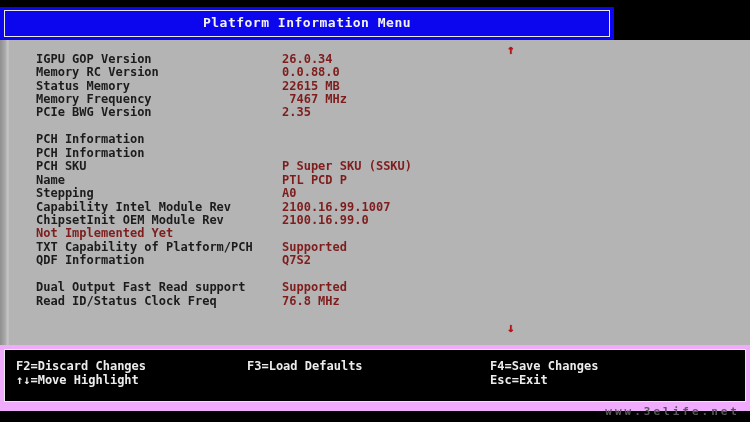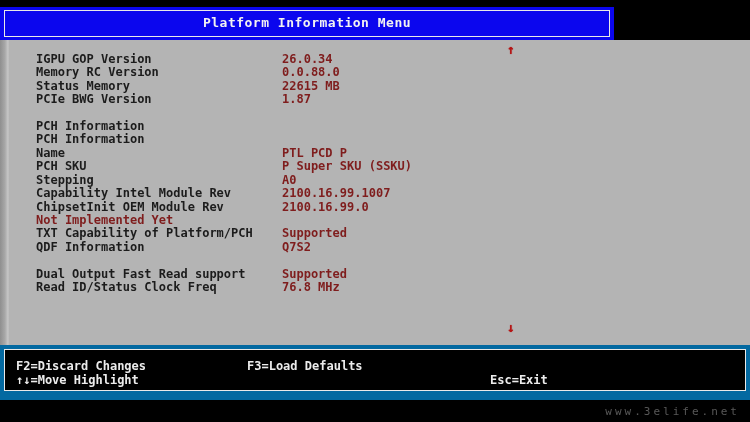--- a/index.html
+++ b/index.html
@@ -80,22 +80,22 @@
     color: #7f1d1d;
     font-size: 12px;
     font-weight: bold;
     white-space: pre;
   }
 
   
   .footer {
     position: absolute;
     left: 0; top: 345px;
-    width: 750px; height: 55px;
-    background: #0369a1;
+    width: 750px; height: 66px;
+    background: #f0abfc;
   }
   .footer-inner {
     position: absolute;
     left: 4px; right: 4px; top: 4px; bottom: 9px;
     border: 1px solid #e9e9e9;
     background: #000;
   }
   .footer-key {
     position: absolute;
     color: #ececec;
@@ -108,21 +108,21 @@
   .fk-c1 { left: 11px; }
   .fk-c2 { left: 242px; }
   .fk-c3 { left: 485px; }
 
   
   .watermark {
     position: absolute;
     right: 10px; bottom: 4px;
     color: #585858;
     font-size: 11px;
-    font-weight: normal;
+    font-weight: bold;
     letter-spacing: 3px;
   }
 </style>
 </head>
 <body>
 
 <div class="titlebar">
   <div class="titlebar-border"></div>
   <div class="title-text">Platform Information Menu</div>
 </div>
@@ -137,42 +137,46 @@
       </div>
       <div class="field-row">
         <span class="field-label">Memory RC Version</span>
         <span class="field-value">0.0.88.0</span>
       </div>
       <div class="field-row">
         <span class="field-label">Status Memory</span>
         <span class="field-value">22615 MB</span>
       </div>
       <div class="field-row">
+        <span class="field-label">Memory Frequency</span>
+        <span class="field-value"> 7467 MHz</span>
+      </div>
+      <div class="field-row">
         <span class="field-label">PCIe BWG Version</span>
-        <span class="field-value">1.87</span>
+        <span class="field-value">2.35</span>
       </div>
       <div class="field-row">
         <span class="field-label"></span>
         <span class="field-value"></span>
       </div>
       <div class="field-row">
         <span class="field-label">PCH Information</span>
         <span class="field-value"></span>
       </div>
       <div class="field-row">
         <span class="field-label">PCH Information</span>
         <span class="field-value"></span>
+      </div>
+      <div class="field-row">
+        <span class="field-label">PCH SKU</span>
+        <span class="field-value">P Super SKU (SSKU)</span>
       </div>
       <div class="field-row">
         <span class="field-label">Name</span>
         <span class="field-value">PTL PCD P</span>
-      </div>
-      <div class="field-row">
-        <span class="field-label">PCH SKU</span>
-        <span class="field-value">P Super SKU (SSKU)</span>
       </div>
       <div class="field-row">
         <span class="field-label">Stepping</span>
         <span class="field-value">A0</span>
       </div>
       <div class="field-row">
         <span class="field-label">Capability Intel Module Rev</span>
         <span class="field-value">2100.16.99.1007</span>
       </div>
       <div class="field-row">
@@ -203,18 +207,19 @@
         <span class="field-value">76.8 MHz</span>
       </div>
     </div>
   <div class="scroll-arrow arrow-down">↓</div>
 </div>
 
 <div class="footer">
   <div class="footer-inner">
     <span class="footer-key fk-r1 fk-c1">F2=Discard Changes</span>
     <span class="footer-key fk-r1 fk-c2">F3=Load Defaults</span>
+    <span class="footer-key fk-r1 fk-c3">F4=Save Changes</span>
     <span class="footer-key fk-r2 fk-c1">↑↓=Move Highlight</span>
     <span class="footer-key fk-r2 fk-c3">Esc=Exit</span>
   </div>
 </div>
 
 <div class="watermark">www.3elife.net</div>
 
 </body></html>

